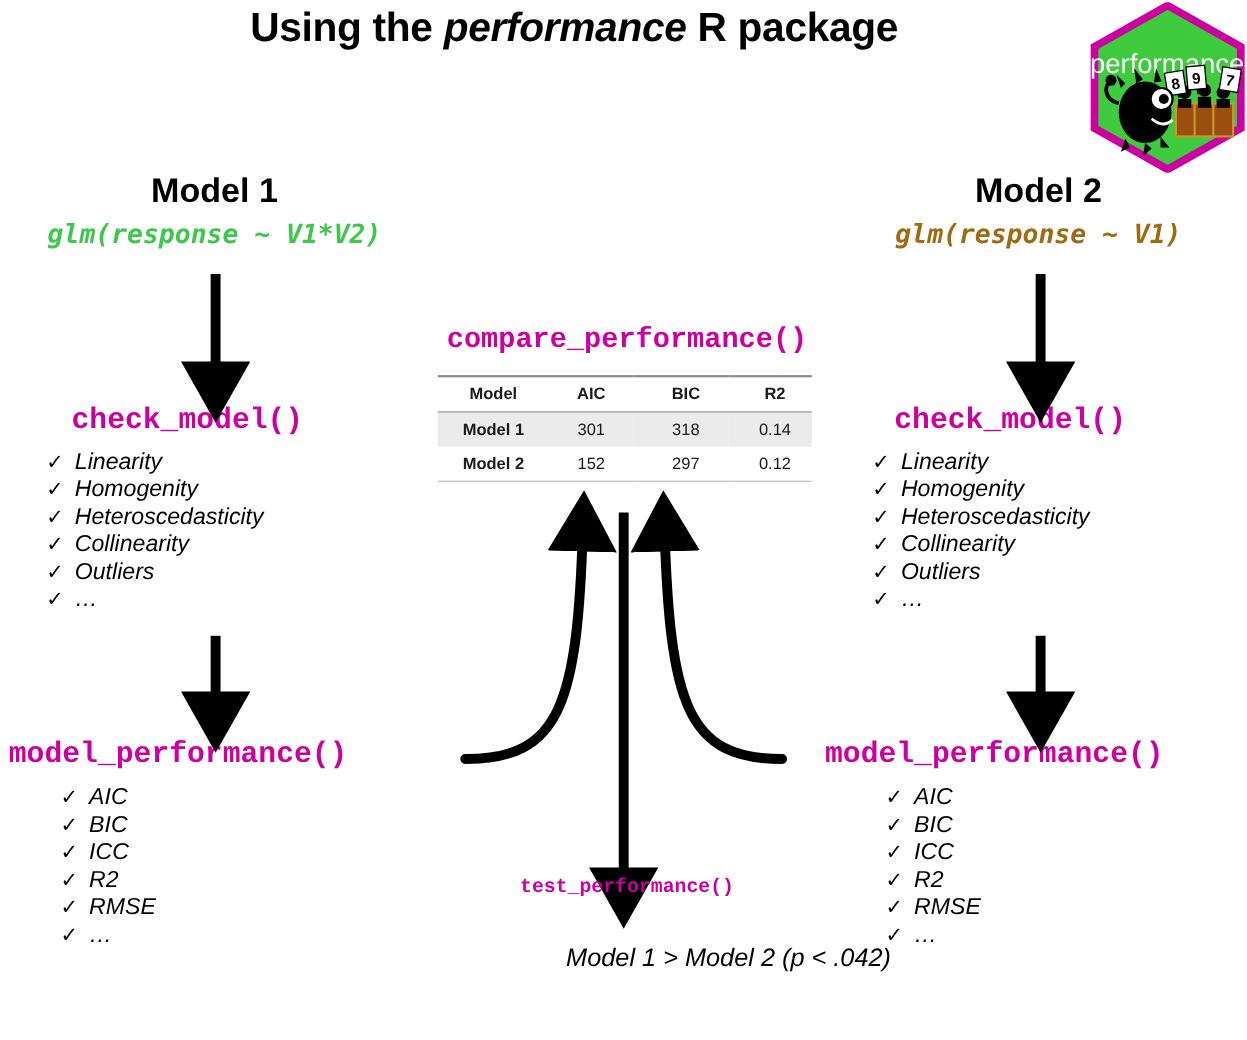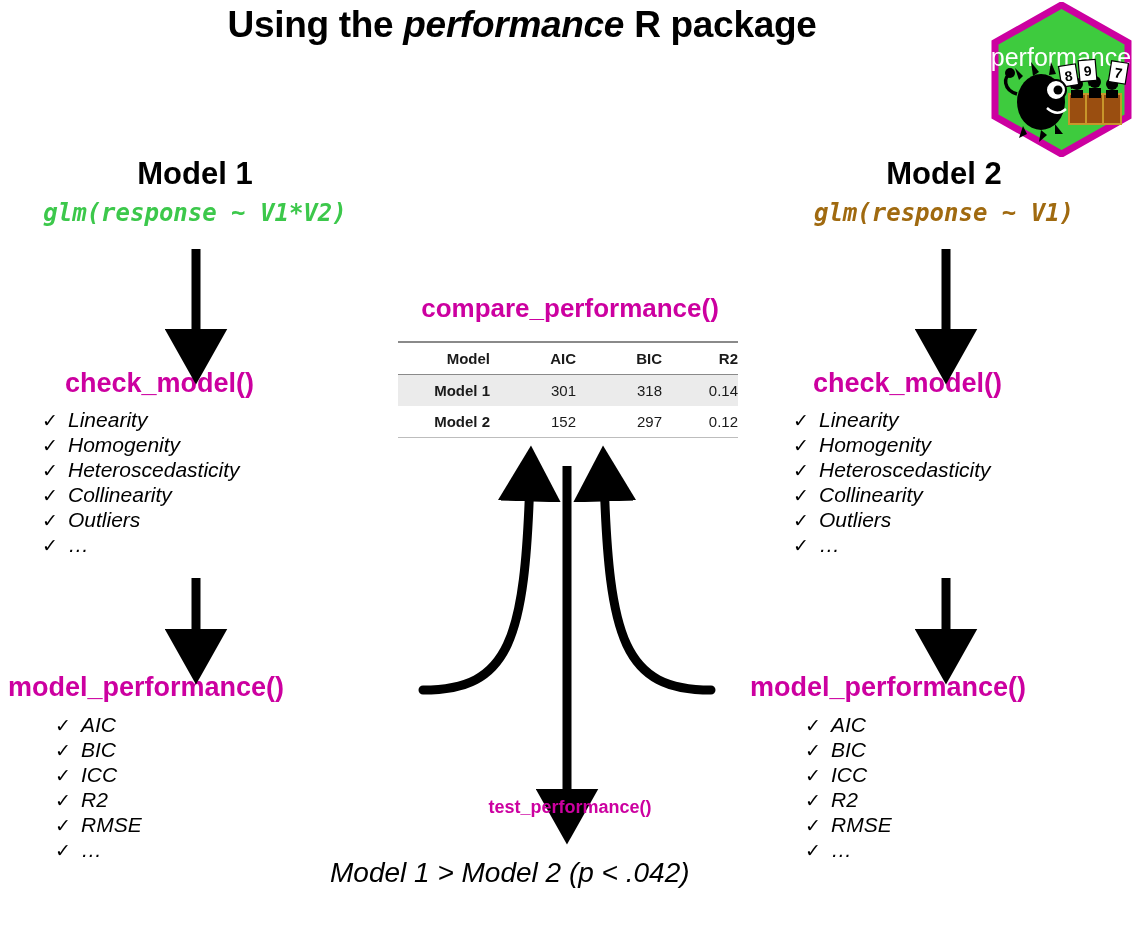--- a/index.html
+++ b/index.html
@@ -55,21 +55,21 @@
     font-family: "DejaVu Sans Mono", monospace;
     font-size: 24px;
     font-weight: bold;
     white-space: nowrap;
     font-style: italic;
   }
 
   
   .fn-name {
     position: absolute;
-    font-family: Liberation Sans, sans-serif;
+    font-family: Liberation Mono, monospace;
     font-weight: bold;
     white-space: nowrap;
   }
 
   
   .checklist {
     position: absolute;
     list-style: none;
     margin: 0;
     padding: 0;
@@ -92,21 +92,21 @@
   #compare-table {
     position: absolute;
     left: 398px;
     top: 341px;
     width: 340px;
     border-collapse: collapse;
     font-size: 15px;
   }
   #compare-table th,
   #compare-table td {
-    text-align: right;
+    text-align: center;
     padding: 7px 0 7px 9px;
     font-weight: normal;
     color: #1a1a1a;
   }
   #compare-table thead th {
     font-weight: bold;
     border-top: 2px solid #8a8a8a;
     border-bottom: 1.5px solid #8a8a8a;
   }
   #compare-table tbody tr.alt td {
@@ -132,23 +132,23 @@
     height: 945px;
     pointer-events: none;
   }
 
   
   #test-caption {
     position: absolute;
     left: 330px;
     top: 857px;
     width: 480px;
-    text-align: left;
+    text-align: right;
     font-style: italic;
-    font-size: 28px;
+    font-size: 23px;
     white-space: nowrap;
   }
 </style>
 </head>
 <body>
 
 <div id="title">
   <span>Using the </span><span class="ital">performance</span><span> R package</span>
 </div>
 

